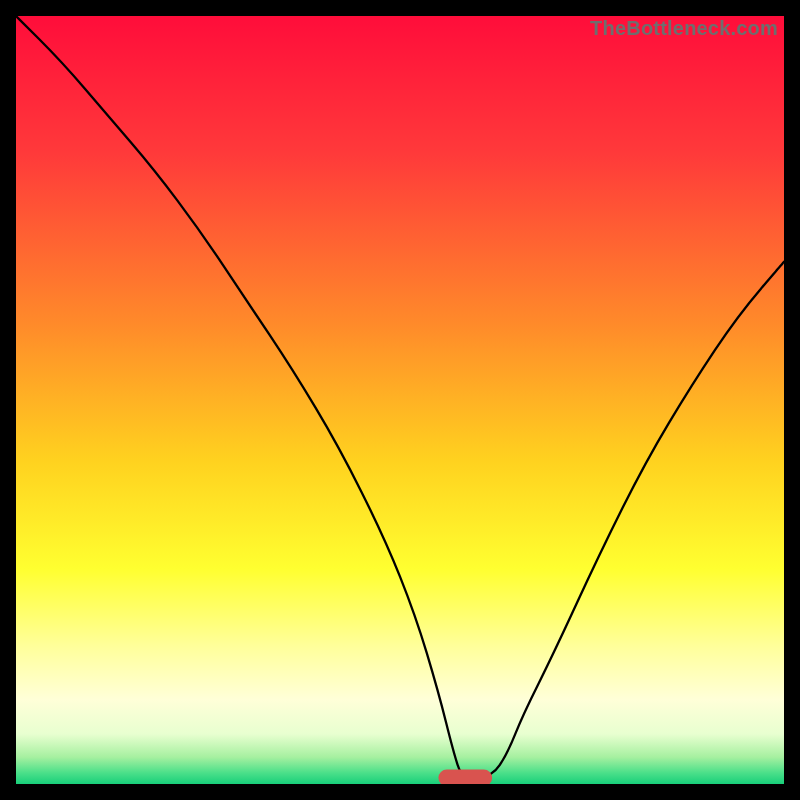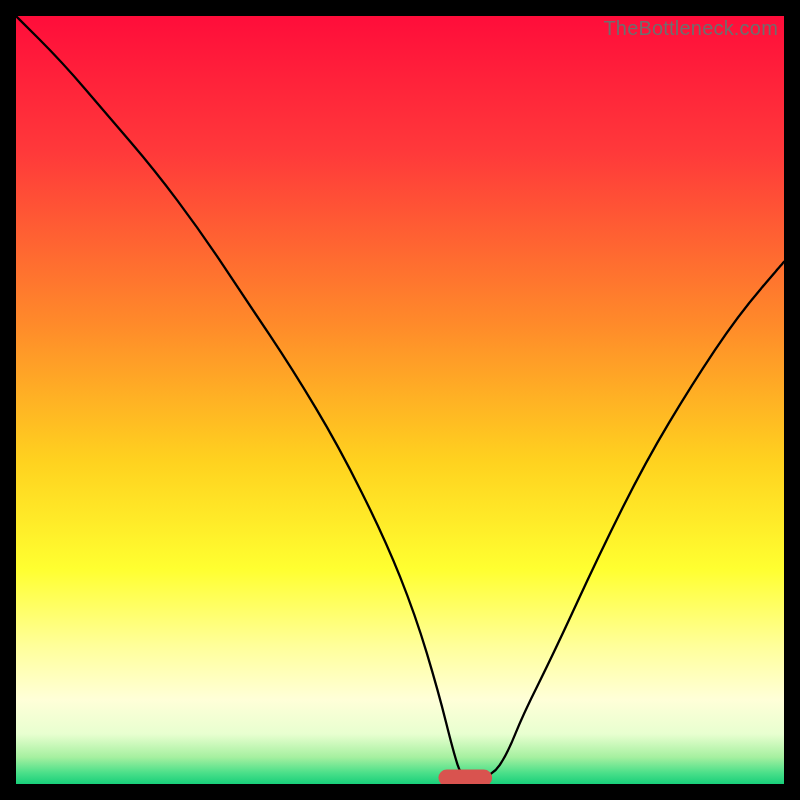--- a/index.html
+++ b/index.html
@@ -30,20 +30,21 @@
   }
   .watermark {
     position: absolute;
     top: 1px;
     right: 6px;
     color: #6e6e6e;
     font-size: 20px;
     font-family: Arial, Helvetica, sans-serif;
     letter-spacing: 0.2px;
     user-select: none;
+    font-weight: bold;
   }
   svg {
     display: block;
   }
 </style>
 </head>
 <body>
 
 <div class="frame">
   <div class="plot-area">

